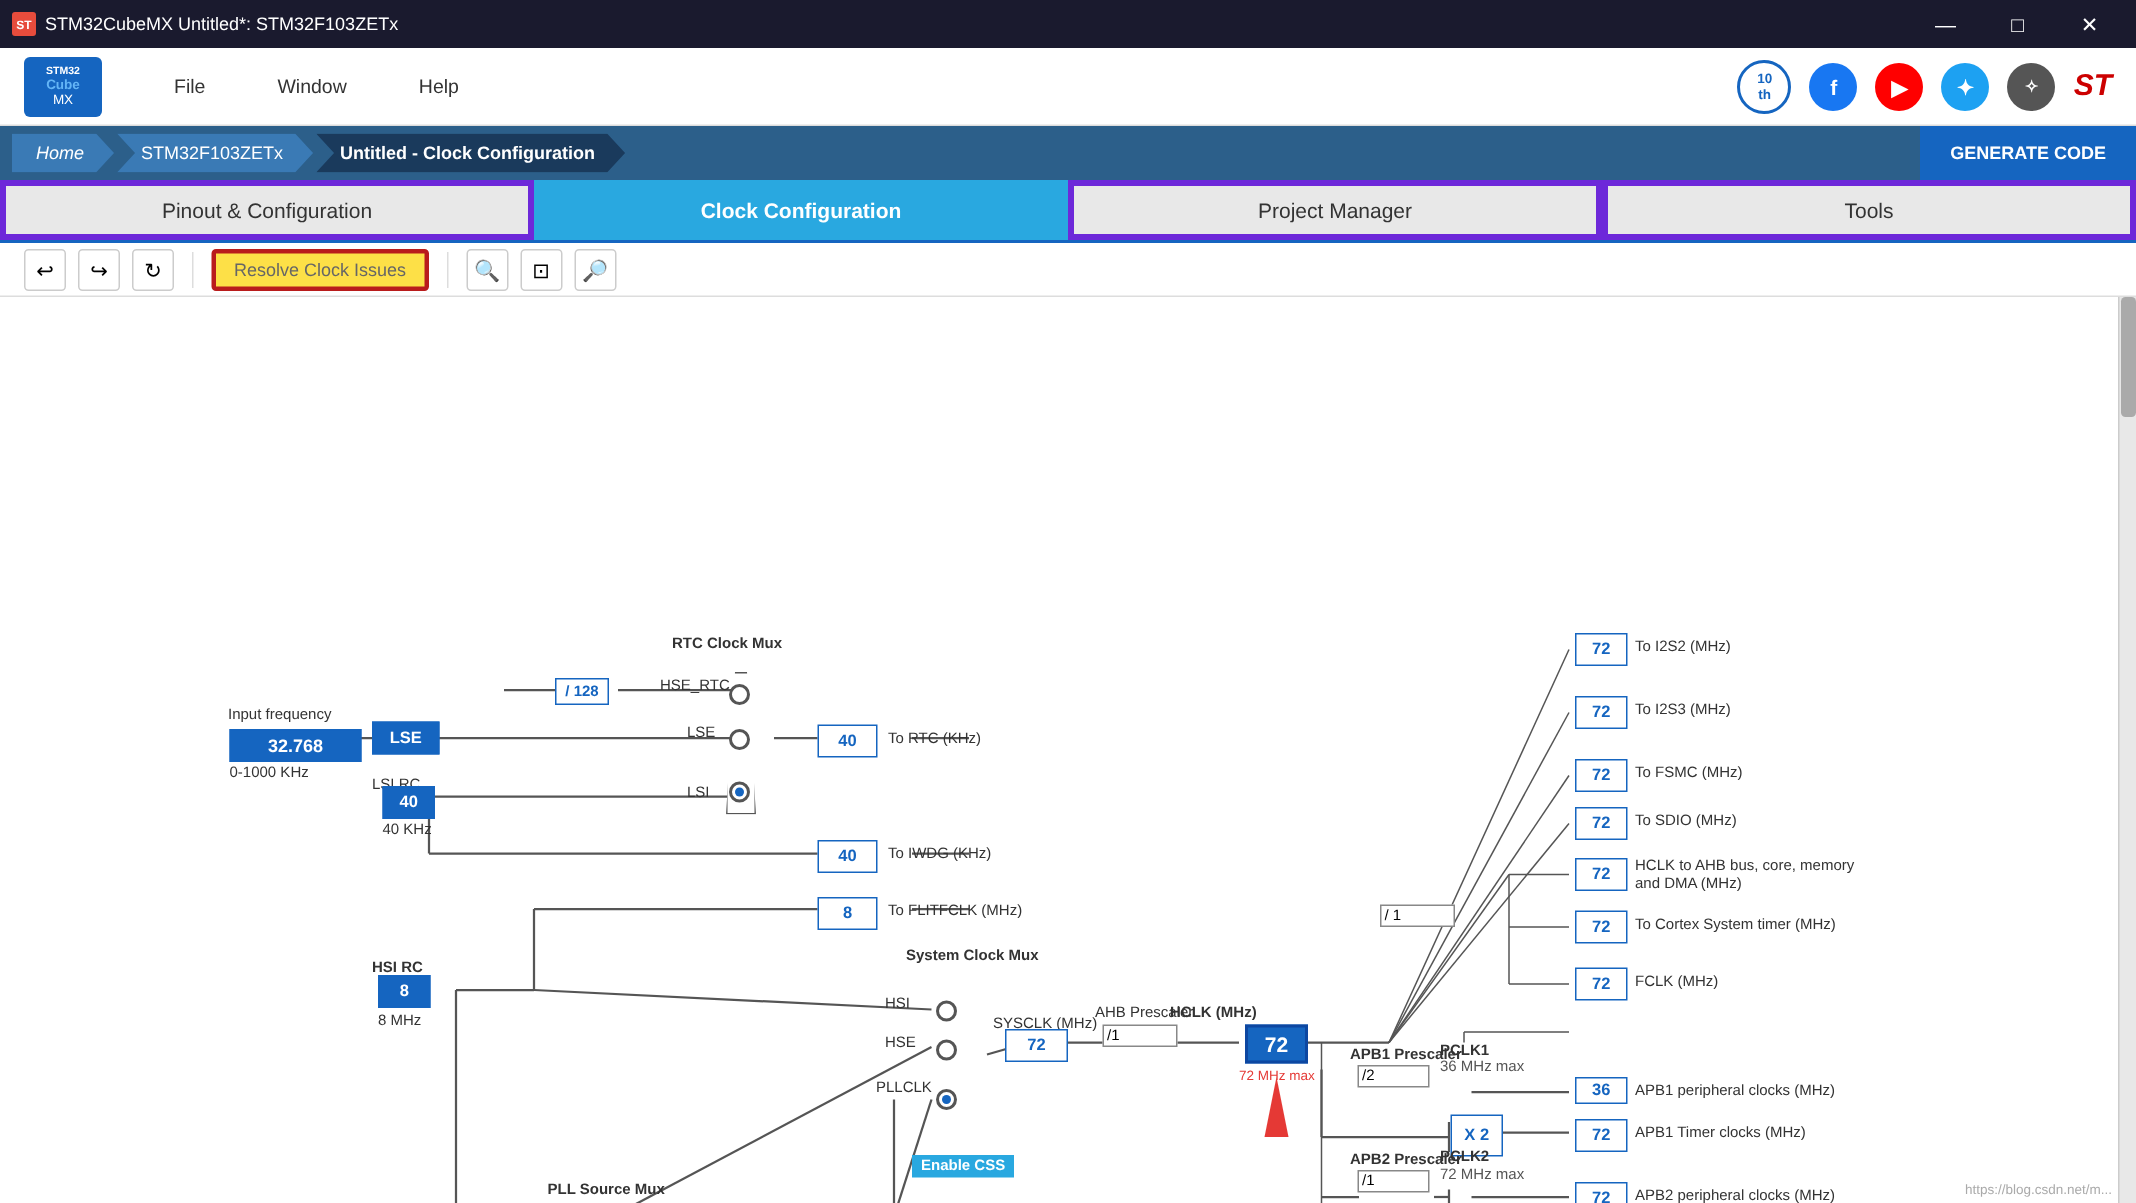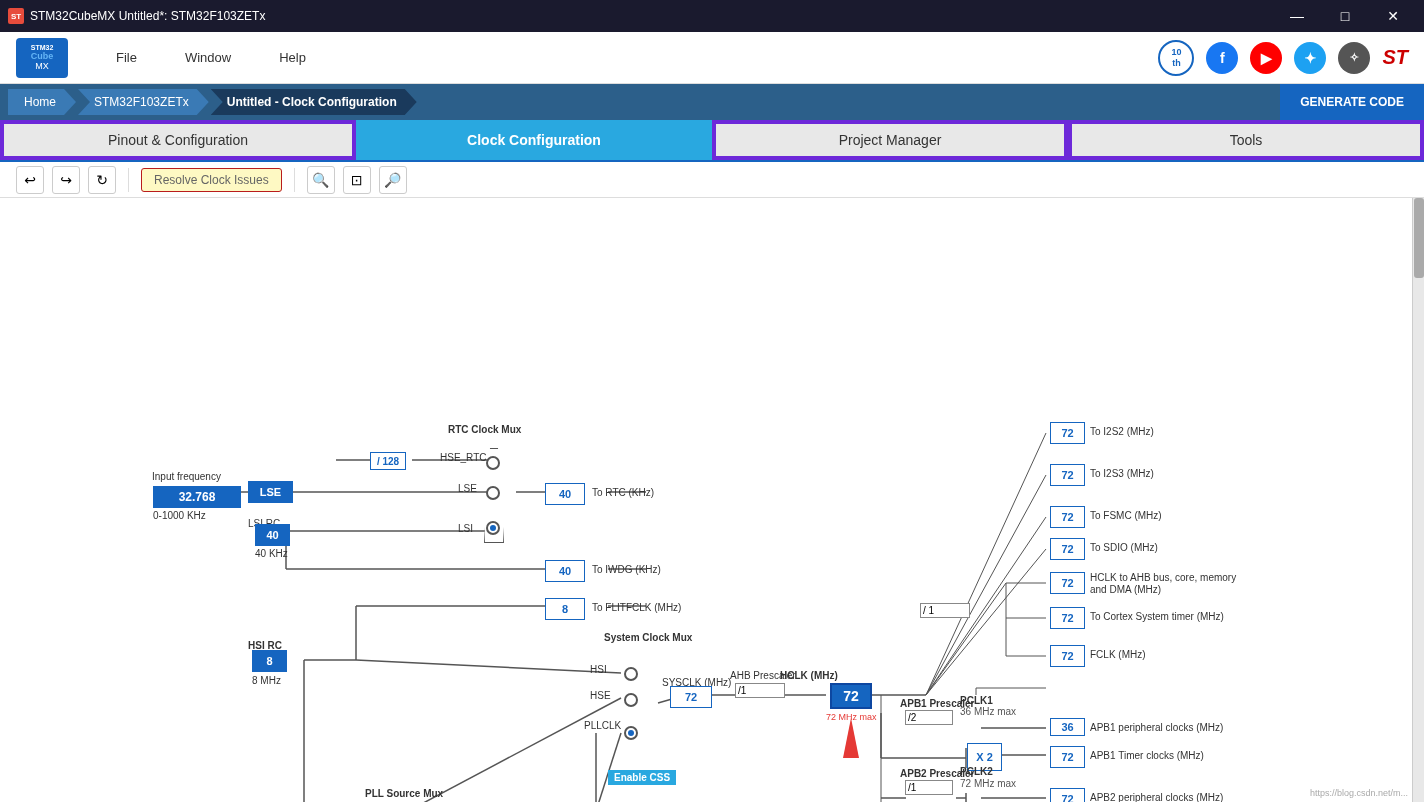--- a/index.html
+++ b/index.html
@@ -61,21 +61,21 @@
     .bc-item {
       background: #3a7ab5;
       color: white;
       padding: 6px 20px 6px 16px;
       font-size: 12px;
       cursor: pointer;
       position: relative;
       clip-path: polygon(0 0, calc(100% - 12px) 0, 100% 50%, calc(100% - 12px) 100%, 0 100%, 12px 50%);
       margin-right: 2px;
     }
-    .bc-item:first-child { clip-path: polygon(0 0, calc(100% - 12px) 0, 100% 50%, calc(100% - 12px) 100%, 0 100%); }
+    .bc-item:first-child { clip-path: polygon(0 0, calc(100% - 12px) 0, 100% 50%, calc(100% - 12px) 100%, 0 100%); font-style: italic; }
     .bc-item.active { background: #1a3a5c; font-weight: bold; }
     .generate-btn {
       background: #1565C0;
       color: white;
       border: none;
       padding: 8px 20px;
       font-size: 12px;
       font-weight: bold;
       cursor: pointer;
       height: 36px;
@@ -121,22 +121,22 @@
       border: 1px solid #ccc;
       background: white;
       cursor: pointer;
       display: flex;
       align-items: center;
       justify-content: center;
       font-size: 14px;
       border-radius: 3px;
     }
     .resolve-btn {
-      border: 1px solid #b91c1c;
-      background: #fef9c3;
+      border: 3px solid #b91c1c;
+      background: #fde047;
       padding: 4px 12px;
       cursor: pointer;
       font-size: 12px;
       color: #666;
       border-radius: 3px;
     }
     .toolbar-sep { width: 1px; height: 24px; background: #ddd; margin: 0 4px; }
 
     
     .main-area {

